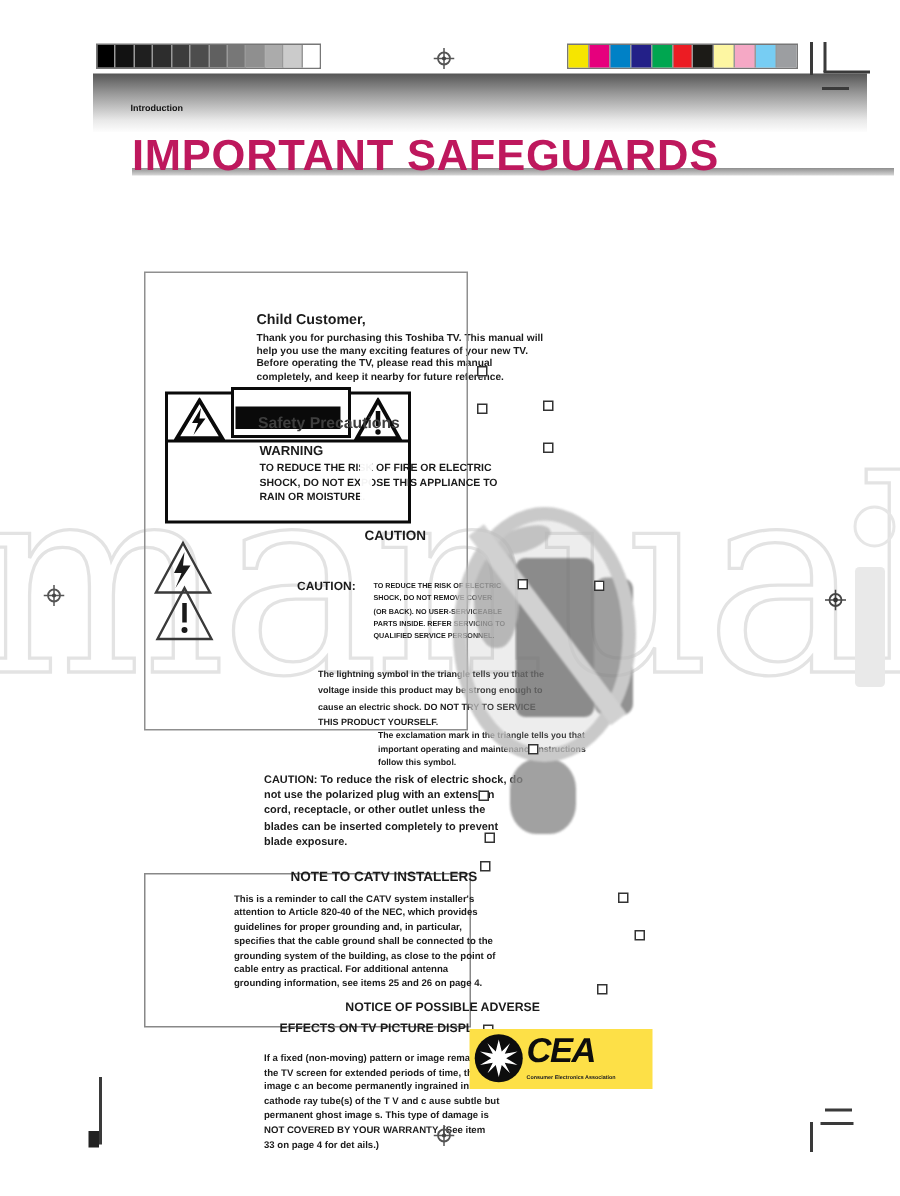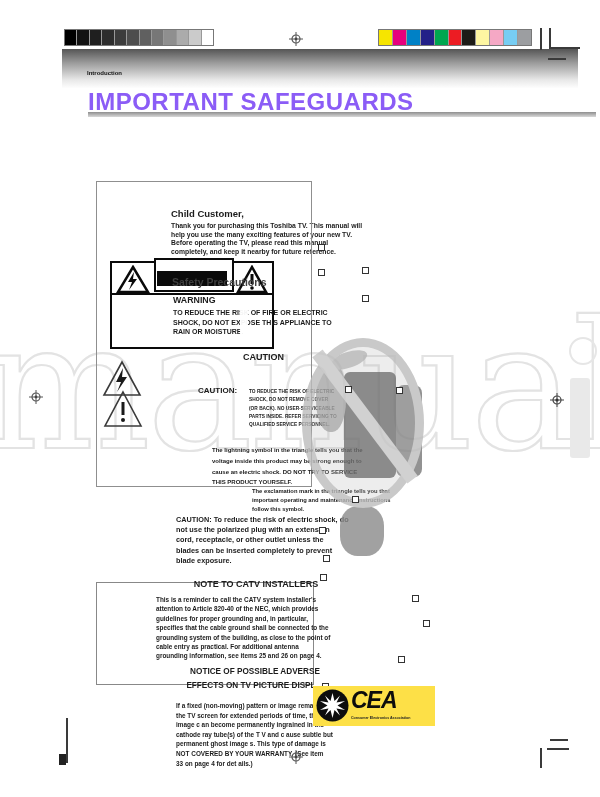--- a/index.html
+++ b/index.html
@@ -13,21 +13,21 @@
   .wm-bar{position:absolute;left:570px;top:378px;width:20px;height:80px;background:#e9e9e9;border-radius:3px;z-index:1;}
   .wm-dot{position:absolute;left:569px;top:337px;width:24px;height:24px;border:2px solid #e6e6e6;border-radius:50%;z-index:1;}
   
   .cal-bar{position:absolute;height:15px;display:flex;border:1px solid #777;z-index:3;}
   .cal-bar>div{flex:1;border-right:1px solid #999;}
   .cal-bar>div:last-child{border-right:none;}
   
   #band{position:absolute;left:62px;top:49px;width:516px;height:39px;z-index:2;
         background:linear-gradient(to bottom,#555 0%,#9a9a9a 35%,#e9e9e9 80%,#fdfdfd 100%);}
   #intro{position:absolute;left:87px;top:70px;font-size:6px;font-weight:bold;color:#111;z-index:3;}
-  #title{position:absolute;left:88px;top:88px;font-size:24px;font-weight:bold;letter-spacing:.5px;color:#8b5cf6;z-index:3;}
+  #title{position:absolute;left:88px;top:88px;font-size:29px;font-weight:bold;letter-spacing:.5px;color:#be185d;z-index:3;}
   #title-rule{position:absolute;left:88px;top:112px;width:508px;height:5px;z-index:2;
         background:linear-gradient(to bottom,#8e8e8e,#d8d8d8);}
   
   #panel{position:absolute;left:312px;top:121px;width:204px;height:602px;border:1px solid #909090;
         box-shadow:0 0 0 1px rgba(170,170,170,.55);z-index:2;}
   #cs-title{position:absolute;left:33px;top:92px;font-size:15.5px;font-weight:bold;color:#111;}
   
   #boxA{position:absolute;left:96px;top:181px;width:214px;height:304px;border:1px solid #8f8f8f;z-index:2;}
   #noteBox{position:absolute;left:96px;top:582px;width:216px;height:101px;border:1px solid #888;z-index:2;}
   #warnBox{position:absolute;left:110px;top:261px;width:160px;height:84px;border:2px solid #0a0a0a;z-index:4;background:transparent;}
@@ -197,21 +197,21 @@
 
   <div class="t" style="left:150px;top:579px;width:212px;text-align:center;font-size:9px;z-index:3">NOTE TO CATV INSTALLERS</div>
   <div class="t" style="left:156px;top:595px;font-size:6.4px;line-height:9.4px;z-index:3">This is a reminder to call the CATV system installer's
 attention to Article 820-40 of the NEC, which provides
 guidelines for proper grounding and, in particular,
 specifies that the cable ground shall be connected to the
 grounding system of the building, as close to the point of
 cable entry as practical. For additional antenna
 grounding information, see items 25 and 26 on page 4.</div>
 
-  <div class="t" style="left:150px;top:667px;width:210px;text-align:center;font-size:8.2px;z-index:3">NOTICE OF POSSIBLE ADVERSE</div>
+  <div class="t" style="left:150px;top:667px;width:210px;text-align:right;font-size:8.2px;z-index:3">NOTICE OF POSSIBLE ADVERSE</div>
   <div class="t" style="left:146px;top:681px;width:210px;text-align:center;font-size:8.2px;z-index:3">EFFECTS ON TV PICTURE DISPL</div>
   <div class="t" style="left:176px;top:701px;font-size:6.4px;line-height:9.6px;z-index:3">If a fixed (non-moving) pattern or image rema
 the TV screen for extended periods of time, the
 image c an become permanently ingrained in the
 cathode ray tube(s) of the T V and c ause subtle but
 permanent ghost image s. This type of damage is
 NOT COVERED BY YOUR WARRANTY. (See item
 33 on page 4 for det ails.)</div>
 
   <div id="cea">

